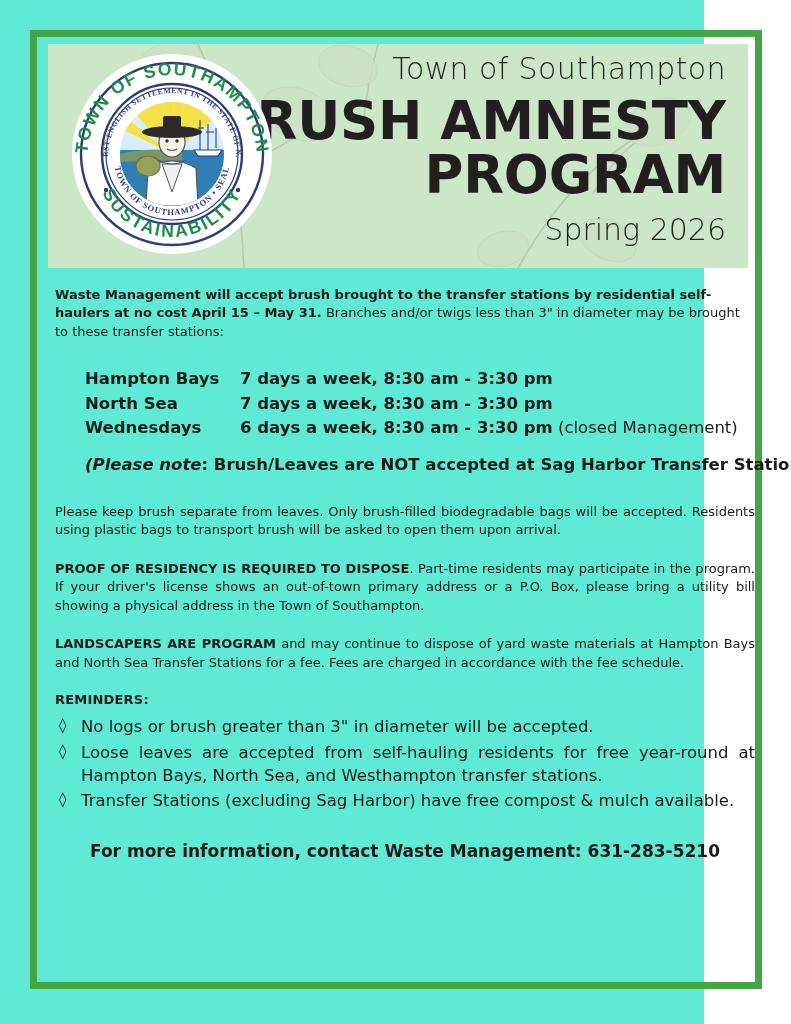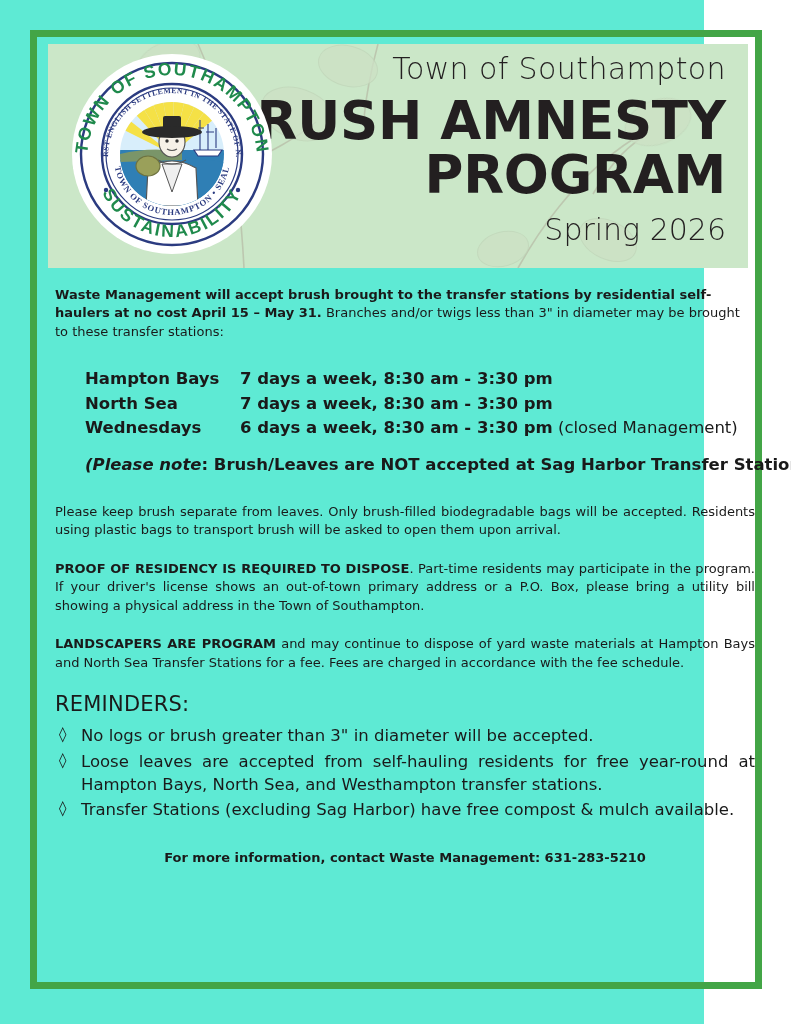--- a/index.html
+++ b/index.html
@@ -114,22 +114,22 @@
   .snote-inline{font-weight:400;}
   .please-note{
     margin-top:12px;
     font-size:16.5px;
     font-weight:700;
     white-space:nowrap;
   }
 
   
   .rem-head{
-    font-size:21px;
-    font-weight:400;
+    font-size:13px;
+    font-weight:700;
     letter-spacing:.2px;
   }
   .rem-list{
     margin:8px 0 0 0;
     padding:0;
     list-style:none;
     font-size:16.5px;
   }
   .rem-item{
     display:flex;
@@ -143,21 +143,21 @@
     text-align:left;
     padding-left:4px;
     box-sizing:border-box;
     font-size:15px;
   }
   .rem-text{flex:1;text-align:justify;}
   .rem-text.nojust{text-align:left;}
 
   .footer{
     text-align:center;
-    font-size:13px;
+    font-size:17px;
     font-weight:700;
     margin-top:28px;
   }
 </style>
 </head>
 <body>
 
 <div class="flyer">
 
   <div class="page-border"></div>

